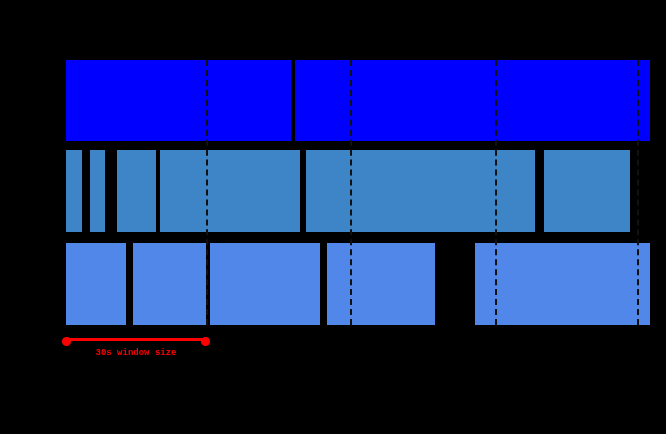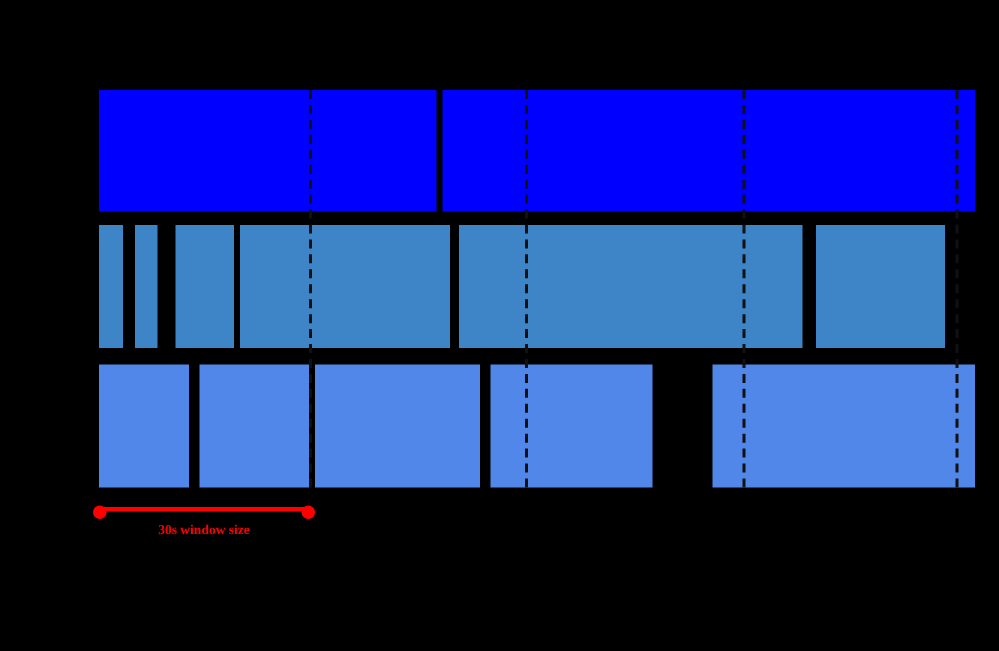--- a/index.html
+++ b/index.html
@@ -49,21 +49,21 @@
     top: -4px;
   }
   .scalebar-cap.left  { left: -4px; }
   .scalebar-cap.right { right: -4px; }
   .scalebar-label {
     position: absolute;
     color: #ff0000;
     font-size: 9px;
     font-weight: bold;
     white-space: nowrap;
-    font-family: Liberation Serif, serif;
+    font-family: Liberation Mono, monospace;
   }
 </style>
 </head>
 <body>
 
 <div id="figure">
 
   <div class="track" id="track-1" style="top: 60px; height: 81px;">
       <div class="segment" style="left: 66px; width: 225px; background: rgb(0, 0, 255);"></div>
       <div class="segment" style="left: 295px; width: 355px; background: rgb(0, 0, 255);"></div>

